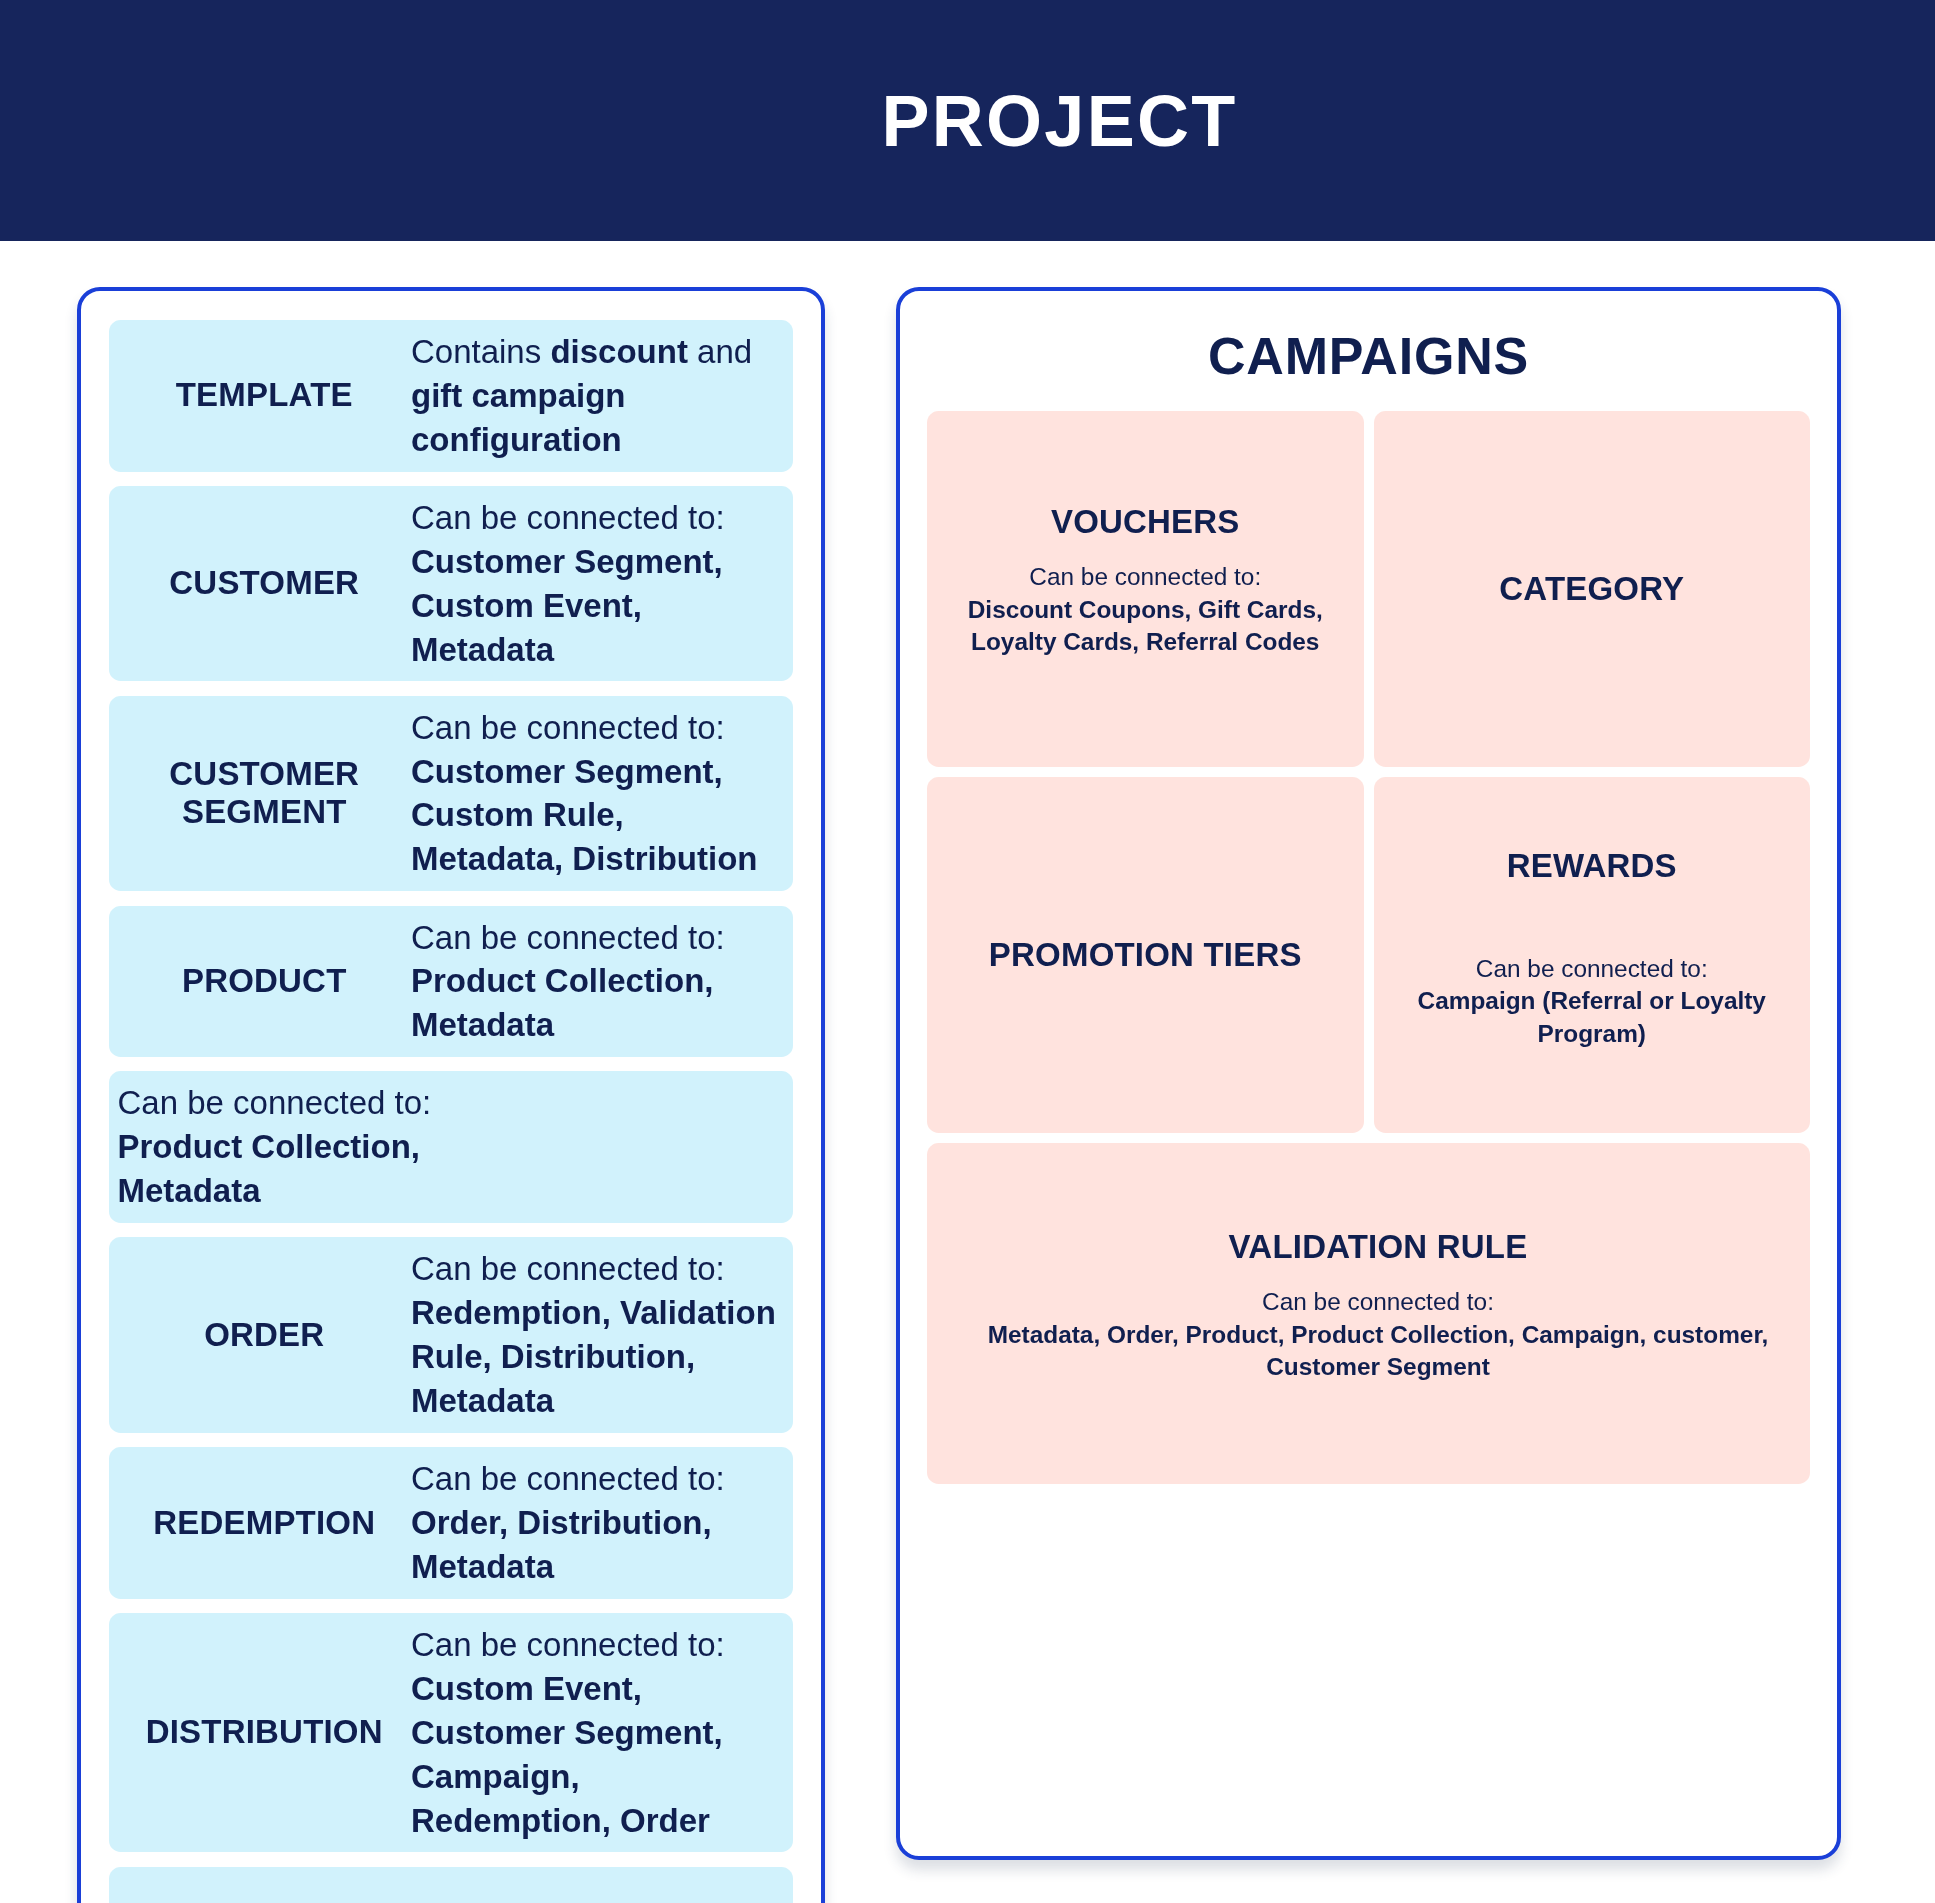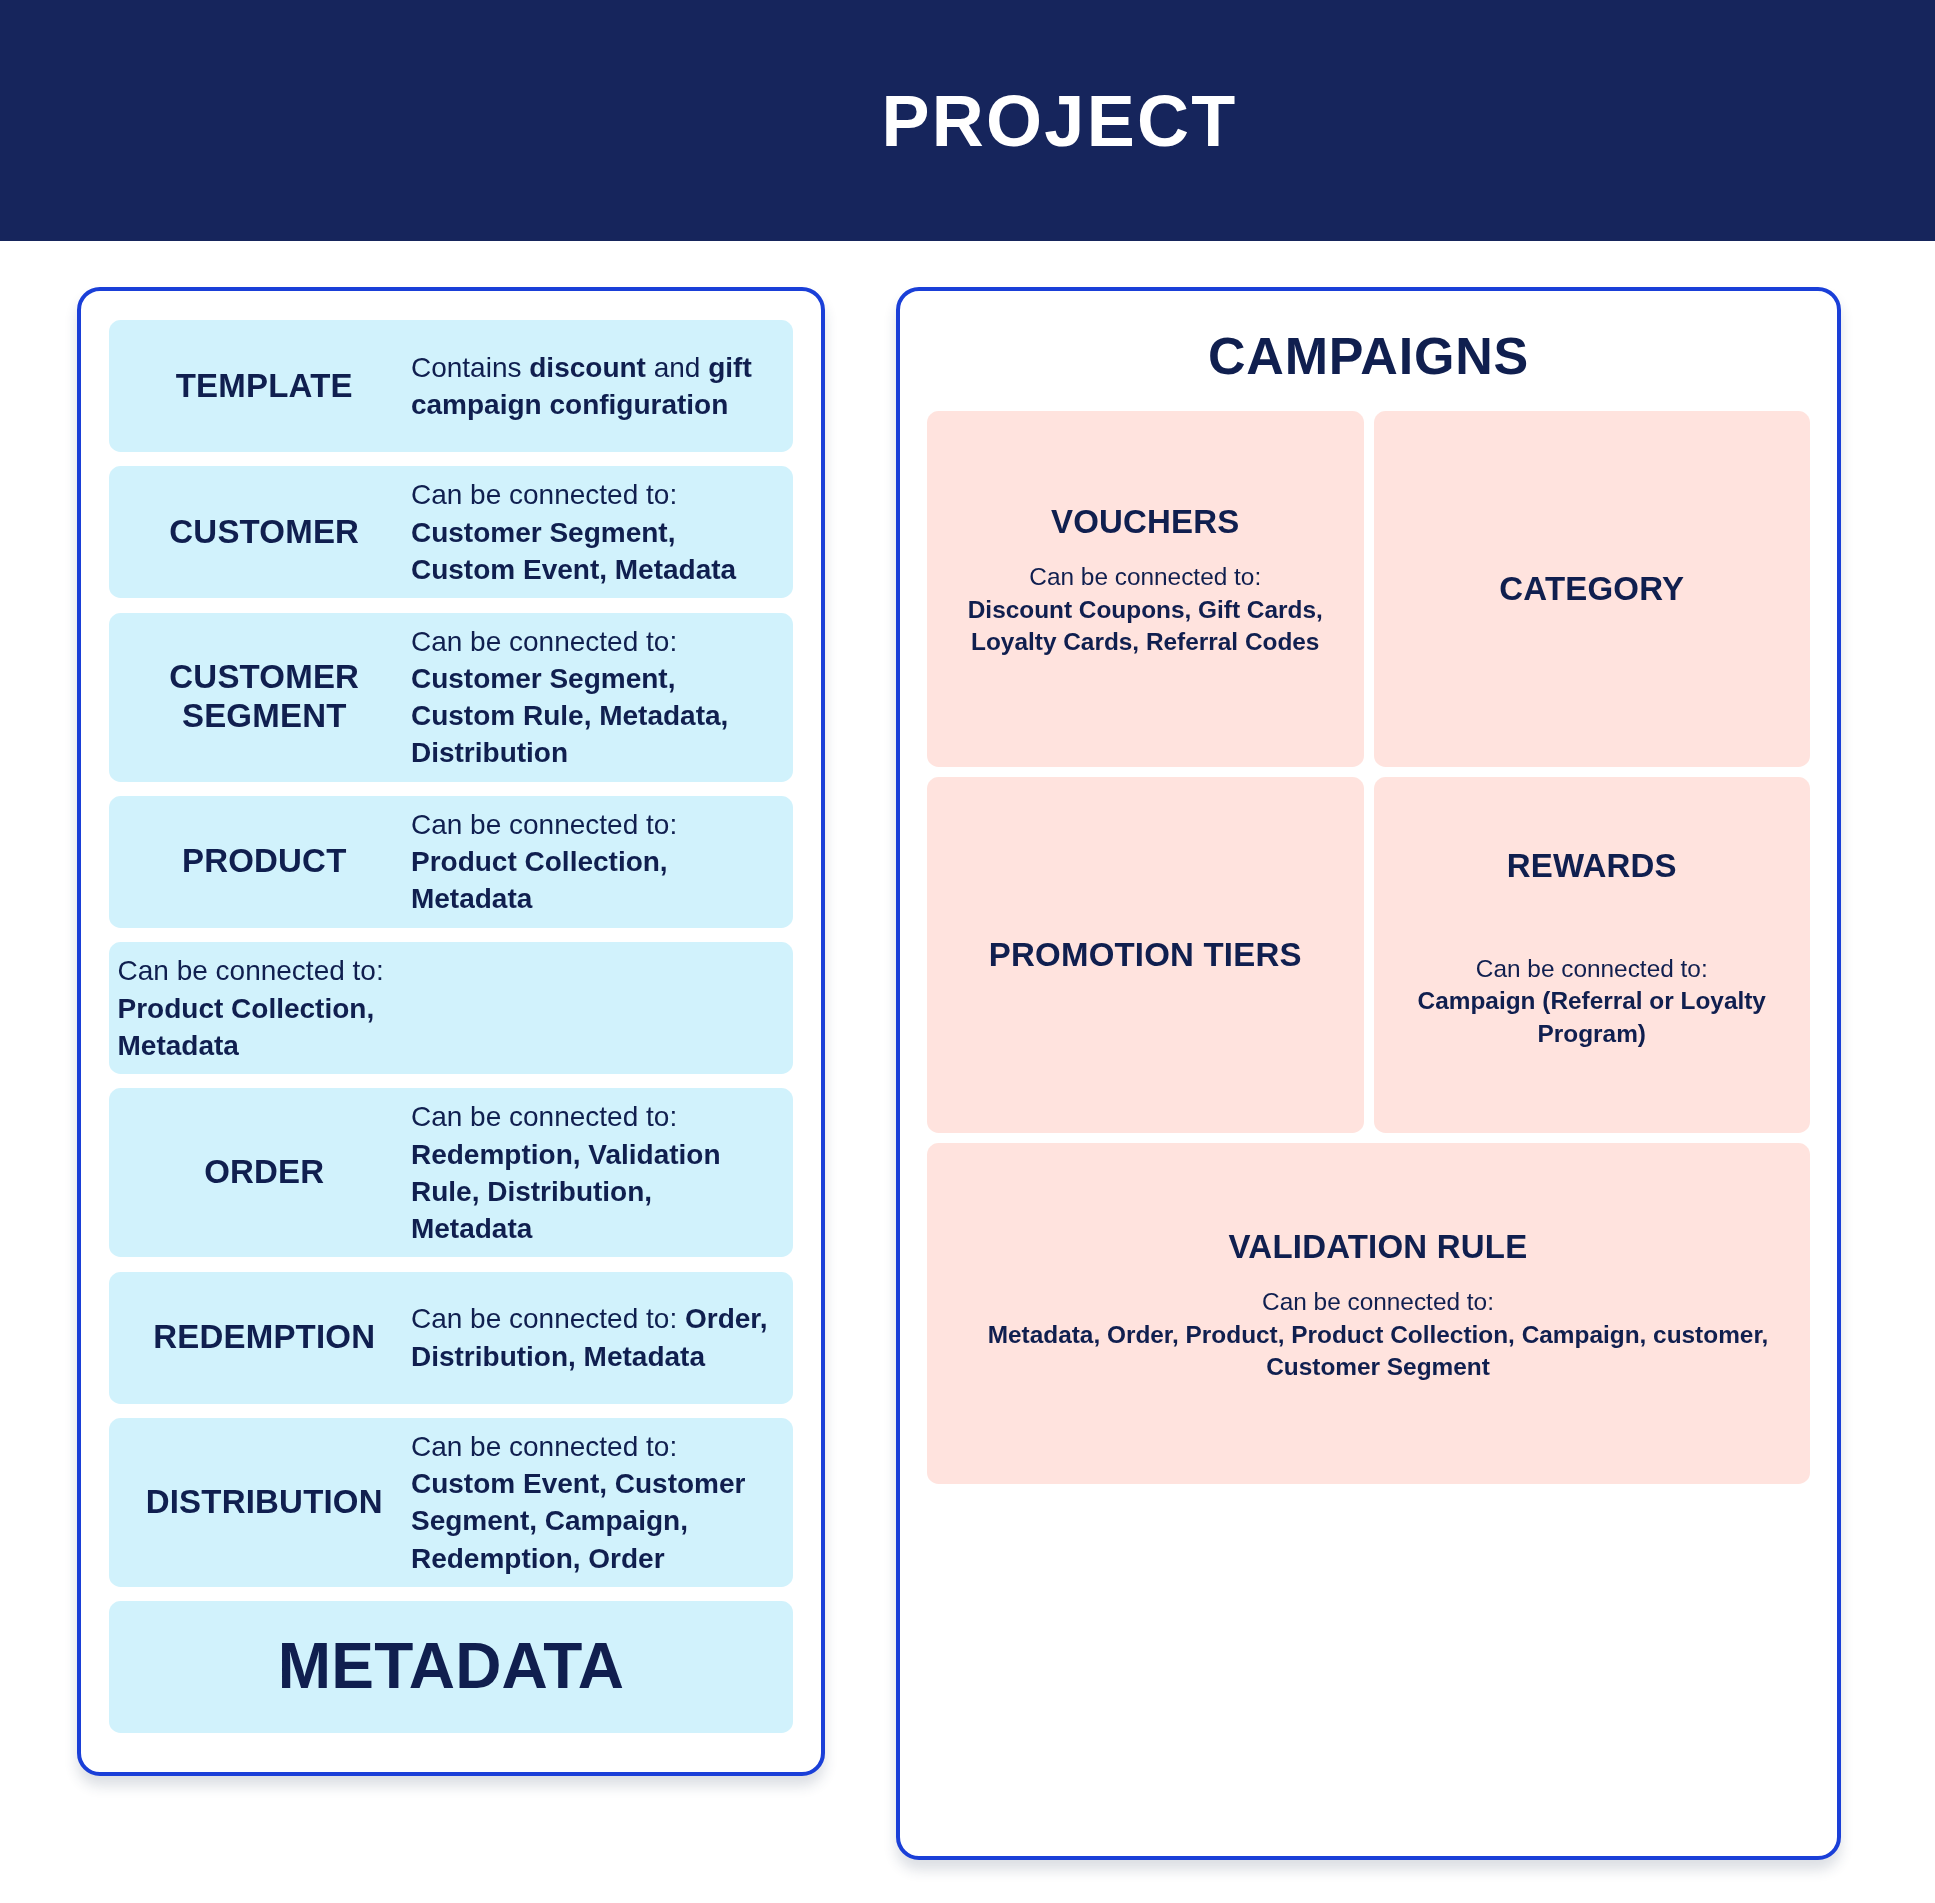--- a/index.html
+++ b/index.html
@@ -59,21 +59,21 @@
     width:44%;
     text-align:center;
     font-size:33px;
     font-weight:bold;
     line-height:1.18;
     letter-spacing:0.2px;
     padding:0 3.9px;
   }
   .row-desc {
     width:56%;
-    font-size:28px;
+    font-size:33px;
     line-height:1.33;
     padding-right:3.9px;
   }
   .row-desc b { font-weight:bold; }
 
   
   .row-single {
     justify-content:center;
   }
   .row-single .row-title {

